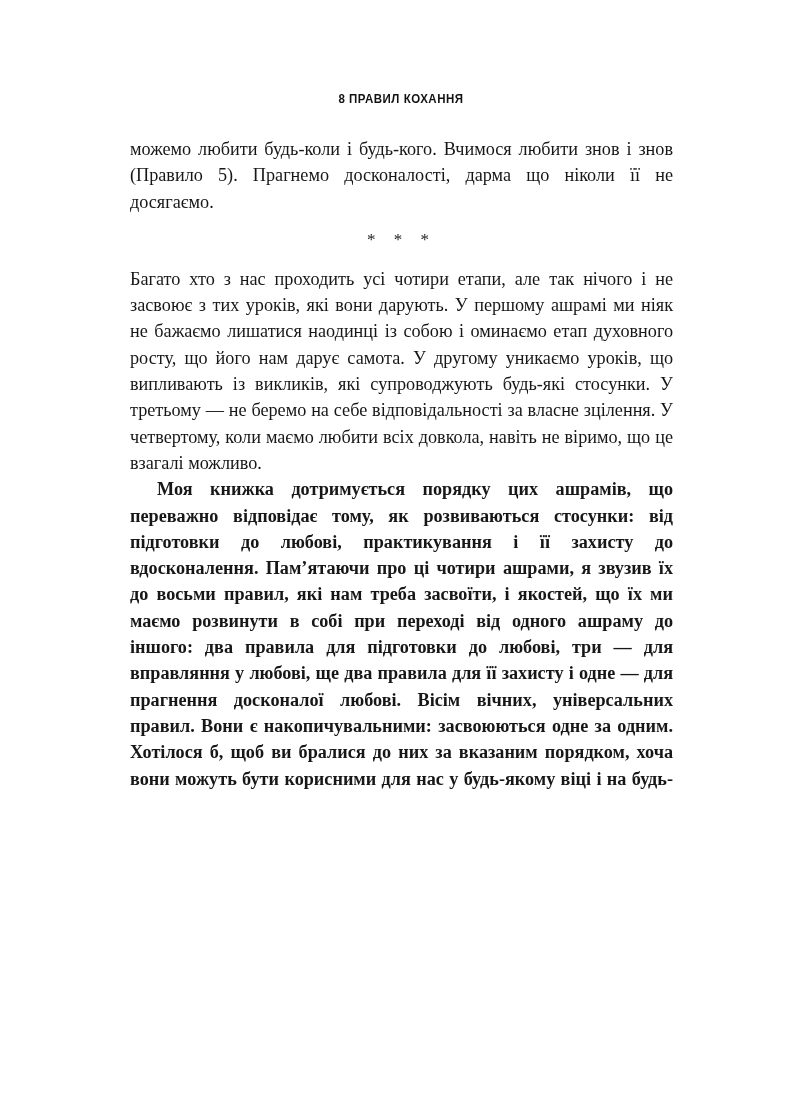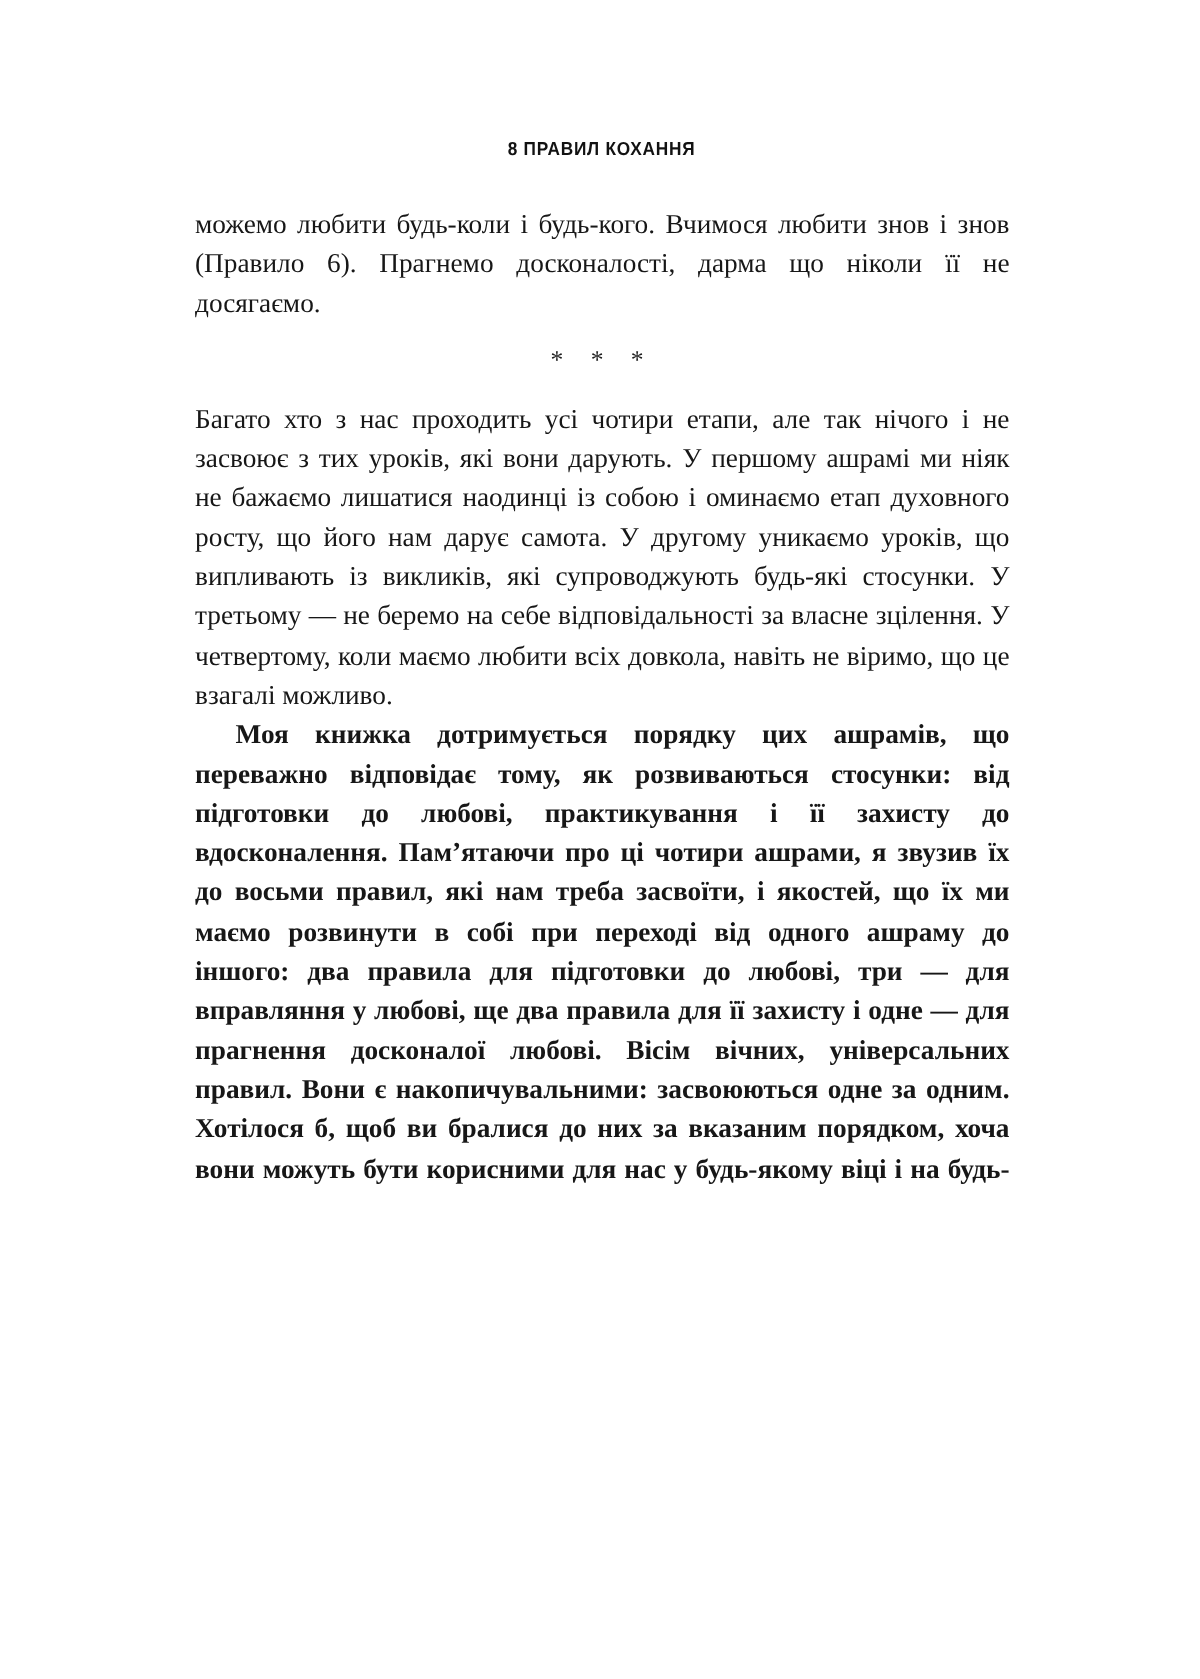--- a/index.html
+++ b/index.html
@@ -88,21 +88,21 @@
 </style>
 </head>
 <body>
 
 <div class="page">
 
   <div class="running-head">8 ПРАВИЛ КОХАННЯ</div>
 
   <div class="text-column">
 
-    <p class="para">можемо любити будь-коли і будь-кого. Вчимося любити знов і знов (Правило 6). Прагнемо досконалості, дарма що ніколи її не досягаємо.</p>
+    <p class="para">можемо любити будь-коли і будь-кого. Вчимося любити знов і знов (Правило 5). Прагнемо досконалості, дарма що ніколи її не досягаємо.</p>
 
     <div class="divider">* * *</div>
 
     <p class="para">Багато хто з нас проходить усі чотири етапи, але так нічого і не засвоює з тих уроків, які вони дарують. У першому ашрамі ми ніяк не бажаємо лишатися наодинці із собою і оминаємо етап духовного росту, що його нам дарує самота. У другому уникаємо уроків, що випливають із викликів, які супроводжують будь-які стосунки. У третьому — не беремо на себе відповідальності за власне зцілення. У четвертому, коли маємо любити всіх довкола, навіть не віримо, що це взагалі можливо.</p>
 
     <p class="para indent">Моя книжка дотримується порядку цих ашрамів, що переважно відповідає тому, як розвиваються стосунки: від підготовки до любові, практикування і її захисту до вдосконалення. Пам’ятаючи про ці чотири ашрами, я звузив їх до восьми правил, які нам треба засвоїти, і якостей, що їх ми маємо розвинути в собі при переході від одного ашраму до іншого: два правила для підготовки до любові, три — для вправляння у любові, ще два правила для її захисту і одне — для прагнення досконалої любові. Вісім вічних, універсальних правил. Вони є накопичувальними: засвоюються одне за одним. Хотілося б, щоб ви бралися до них за вказаним порядком, хоча вони можуть бути корисними для нас у будь-якому віці і на будь-якому етапі стосунків. Деякі з них суперечать нашій інтуїції — скажімо, я розповідаю про самотність як про початок любові. Чи кажу, що слід ставити власну мету вище за партнерову. Стверджую, що партнер є вашим ґуру. Це новий підхід до кохання, який допоможе вам зрозуміти, як швидше знайти свою істинну любов, на що слід</p>
 
   </div>
 
   <div class="folio">16</div>

